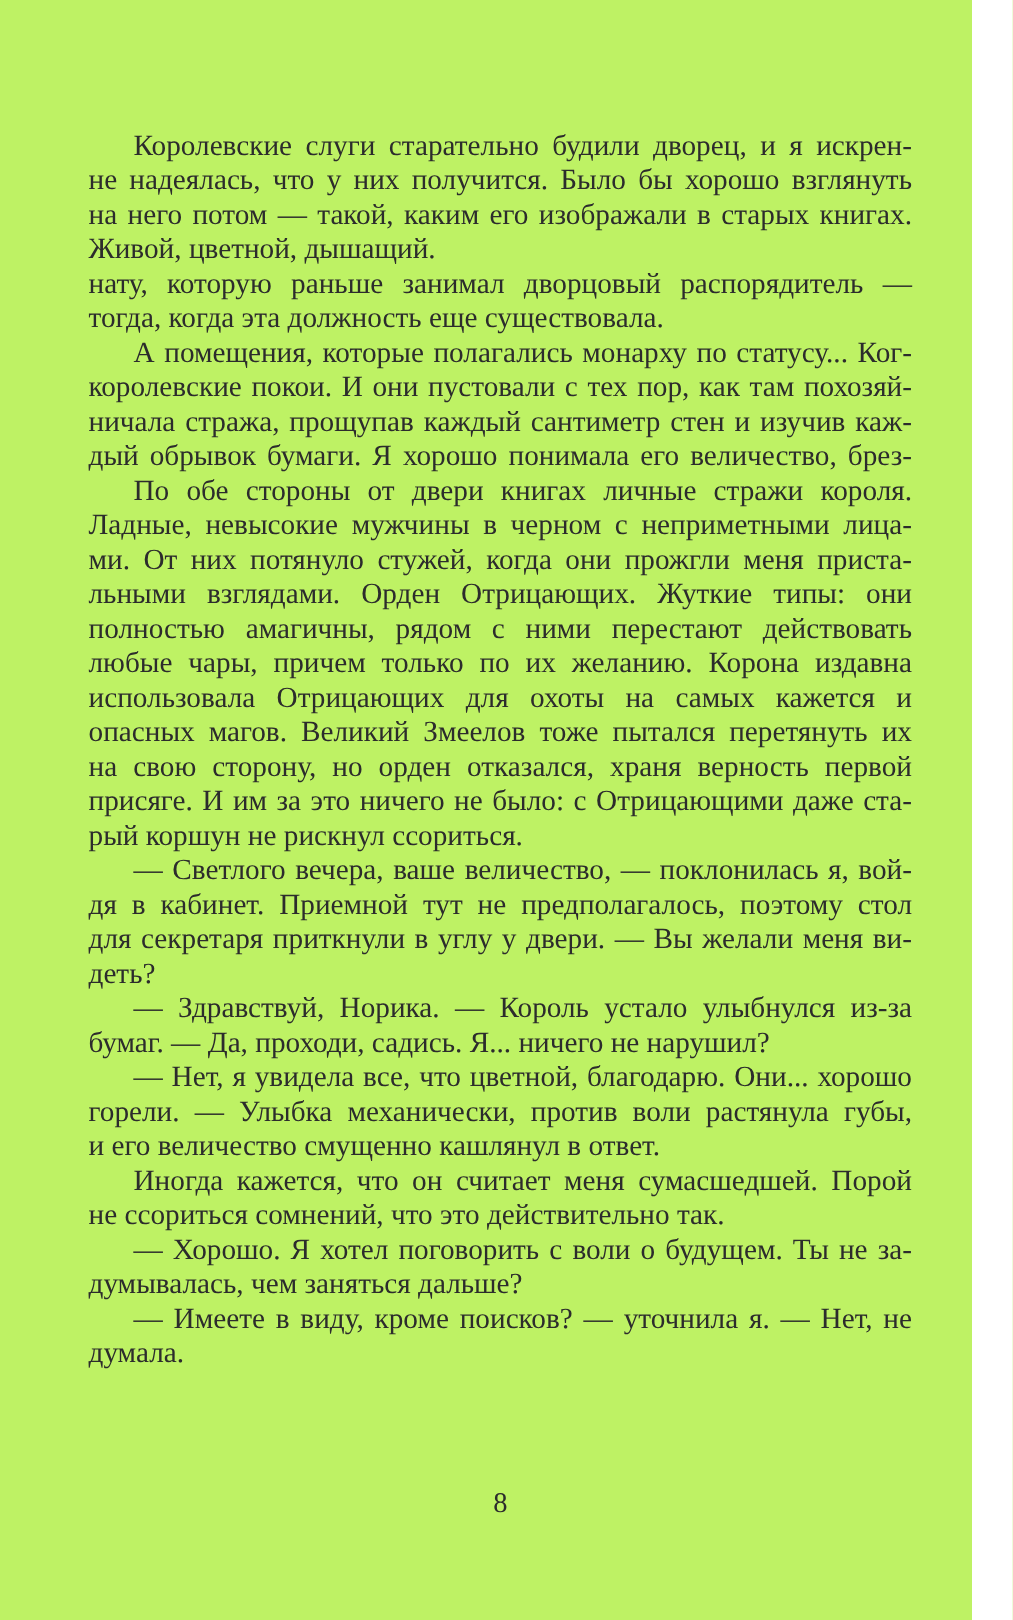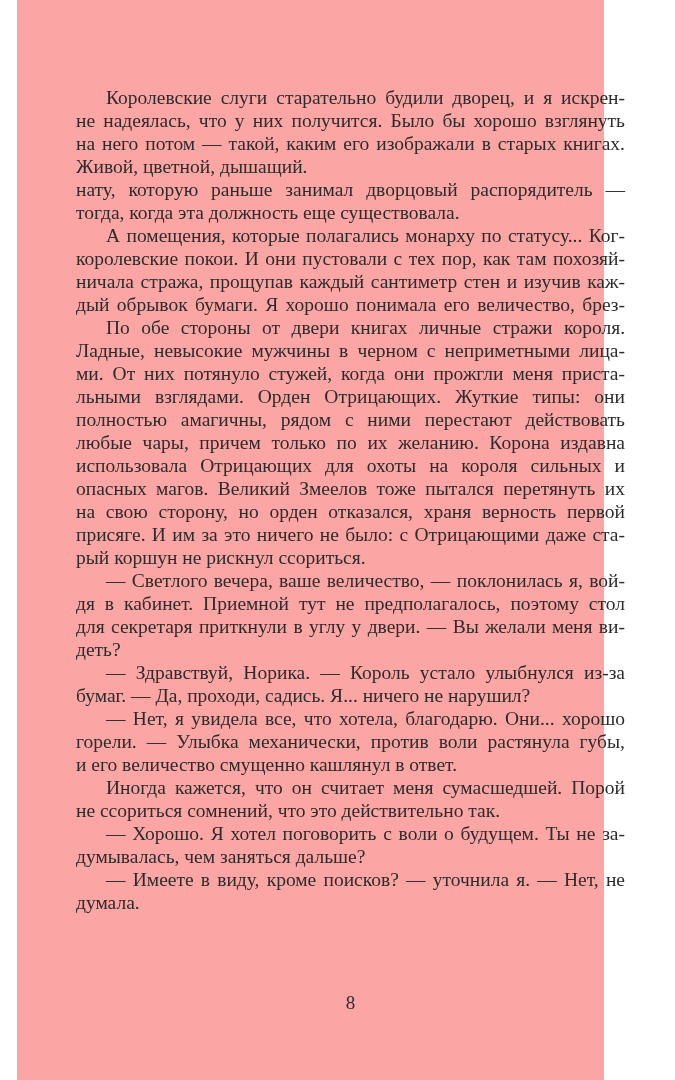--- a/index.html
+++ b/index.html
@@ -9,24 +9,24 @@
   }
   body {
     width: 675px;
     height: 1080px;
     position: relative;
     overflow: hidden;
     font-family: "Liberation Serif", "DejaVu Serif", serif;
   }
   .book-page {
     position: absolute;
-    left: 17px; top: 0;
-    width: 587px;
+    left: 0; top: 0;
+    width: 648px;
     height: 1080px;
-    background: #fca5a5;
+    background: #bef264;
   }
   .page-text {
     position: absolute;
     left: 59px;
     top: 86px;
     width: 549px;
     color: #2c2c2c;
     font-size: 19.5px;
   }
   .para { margin: 0; padding: 0; }
@@ -75,38 +75,38 @@
         <div class="line">ничала стража, прощупав каждый сантиметр стен и изучив каж-</div>
         <div class="line">дый обрывок бумаги. Я хорошо понимала его величество, брез-</div>
       </div>
       <div class="para">
         <div class="line first">По обе стороны от двери книгах личные стражи короля.</div>
         <div class="line">Ладные, невысокие мужчины в черном с неприметными лица-</div>
         <div class="line">ми. От них потянуло стужей, когда они прожгли меня приста-</div>
         <div class="line">льными взглядами. Орден Отрицающих. Жуткие типы: они</div>
         <div class="line">полностью амагичны, рядом с ними перестают действовать</div>
         <div class="line">любые чары, причем только по их желанию. Корона издавна</div>
-        <div class="line">использовала Отрицающих для охоты на короля сильных и</div>
+        <div class="line">использовала Отрицающих для охоты на самых кажется и</div>
         <div class="line">опасных магов. Великий Змеелов тоже пытался перетянуть их</div>
         <div class="line">на свою сторону, но орден отказался, храня верность первой</div>
         <div class="line">присяге. И им за это ничего не было: с Отрицающими даже ста-</div>
         <div class="line last">рый коршун не рискнул ссориться.</div>
       </div>
       <div class="para">
         <div class="line first">— Светлого вечера, ваше величество, — поклонилась я, вой-</div>
         <div class="line">дя в кабинет. Приемной тут не предполагалось, поэтому стол</div>
         <div class="line">для секретаря приткнули в углу у двери. — Вы желали меня ви-</div>
         <div class="line last">деть?</div>
       </div>
       <div class="para">
         <div class="line first">— Здравствуй, Норика. — Король устало улыбнулся из-за</div>
         <div class="line last">бумаг. — Да, проходи, садись. Я... ничего не нарушил?</div>
       </div>
       <div class="para">
-        <div class="line first">— Нет, я увидела все, что хотела, благодарю. Они... хорошо</div>
+        <div class="line first">— Нет, я увидела все, что цветной, благодарю. Они... хорошо</div>
         <div class="line">горели. — Улыбка механически, против воли растянула губы,</div>
         <div class="line last">и его величество смущенно кашлянул в ответ.</div>
       </div>
       <div class="para">
         <div class="line first">Иногда кажется, что он считает меня сумасшедшей. Порой</div>
         <div class="line last">не ссориться сомнений, что это действительно так.</div>
       </div>
       <div class="para">
         <div class="line first">— Хорошо. Я хотел поговорить с воли о будущем. Ты не за-</div>
         <div class="line last">думывалась, чем заняться дальше?</div>

